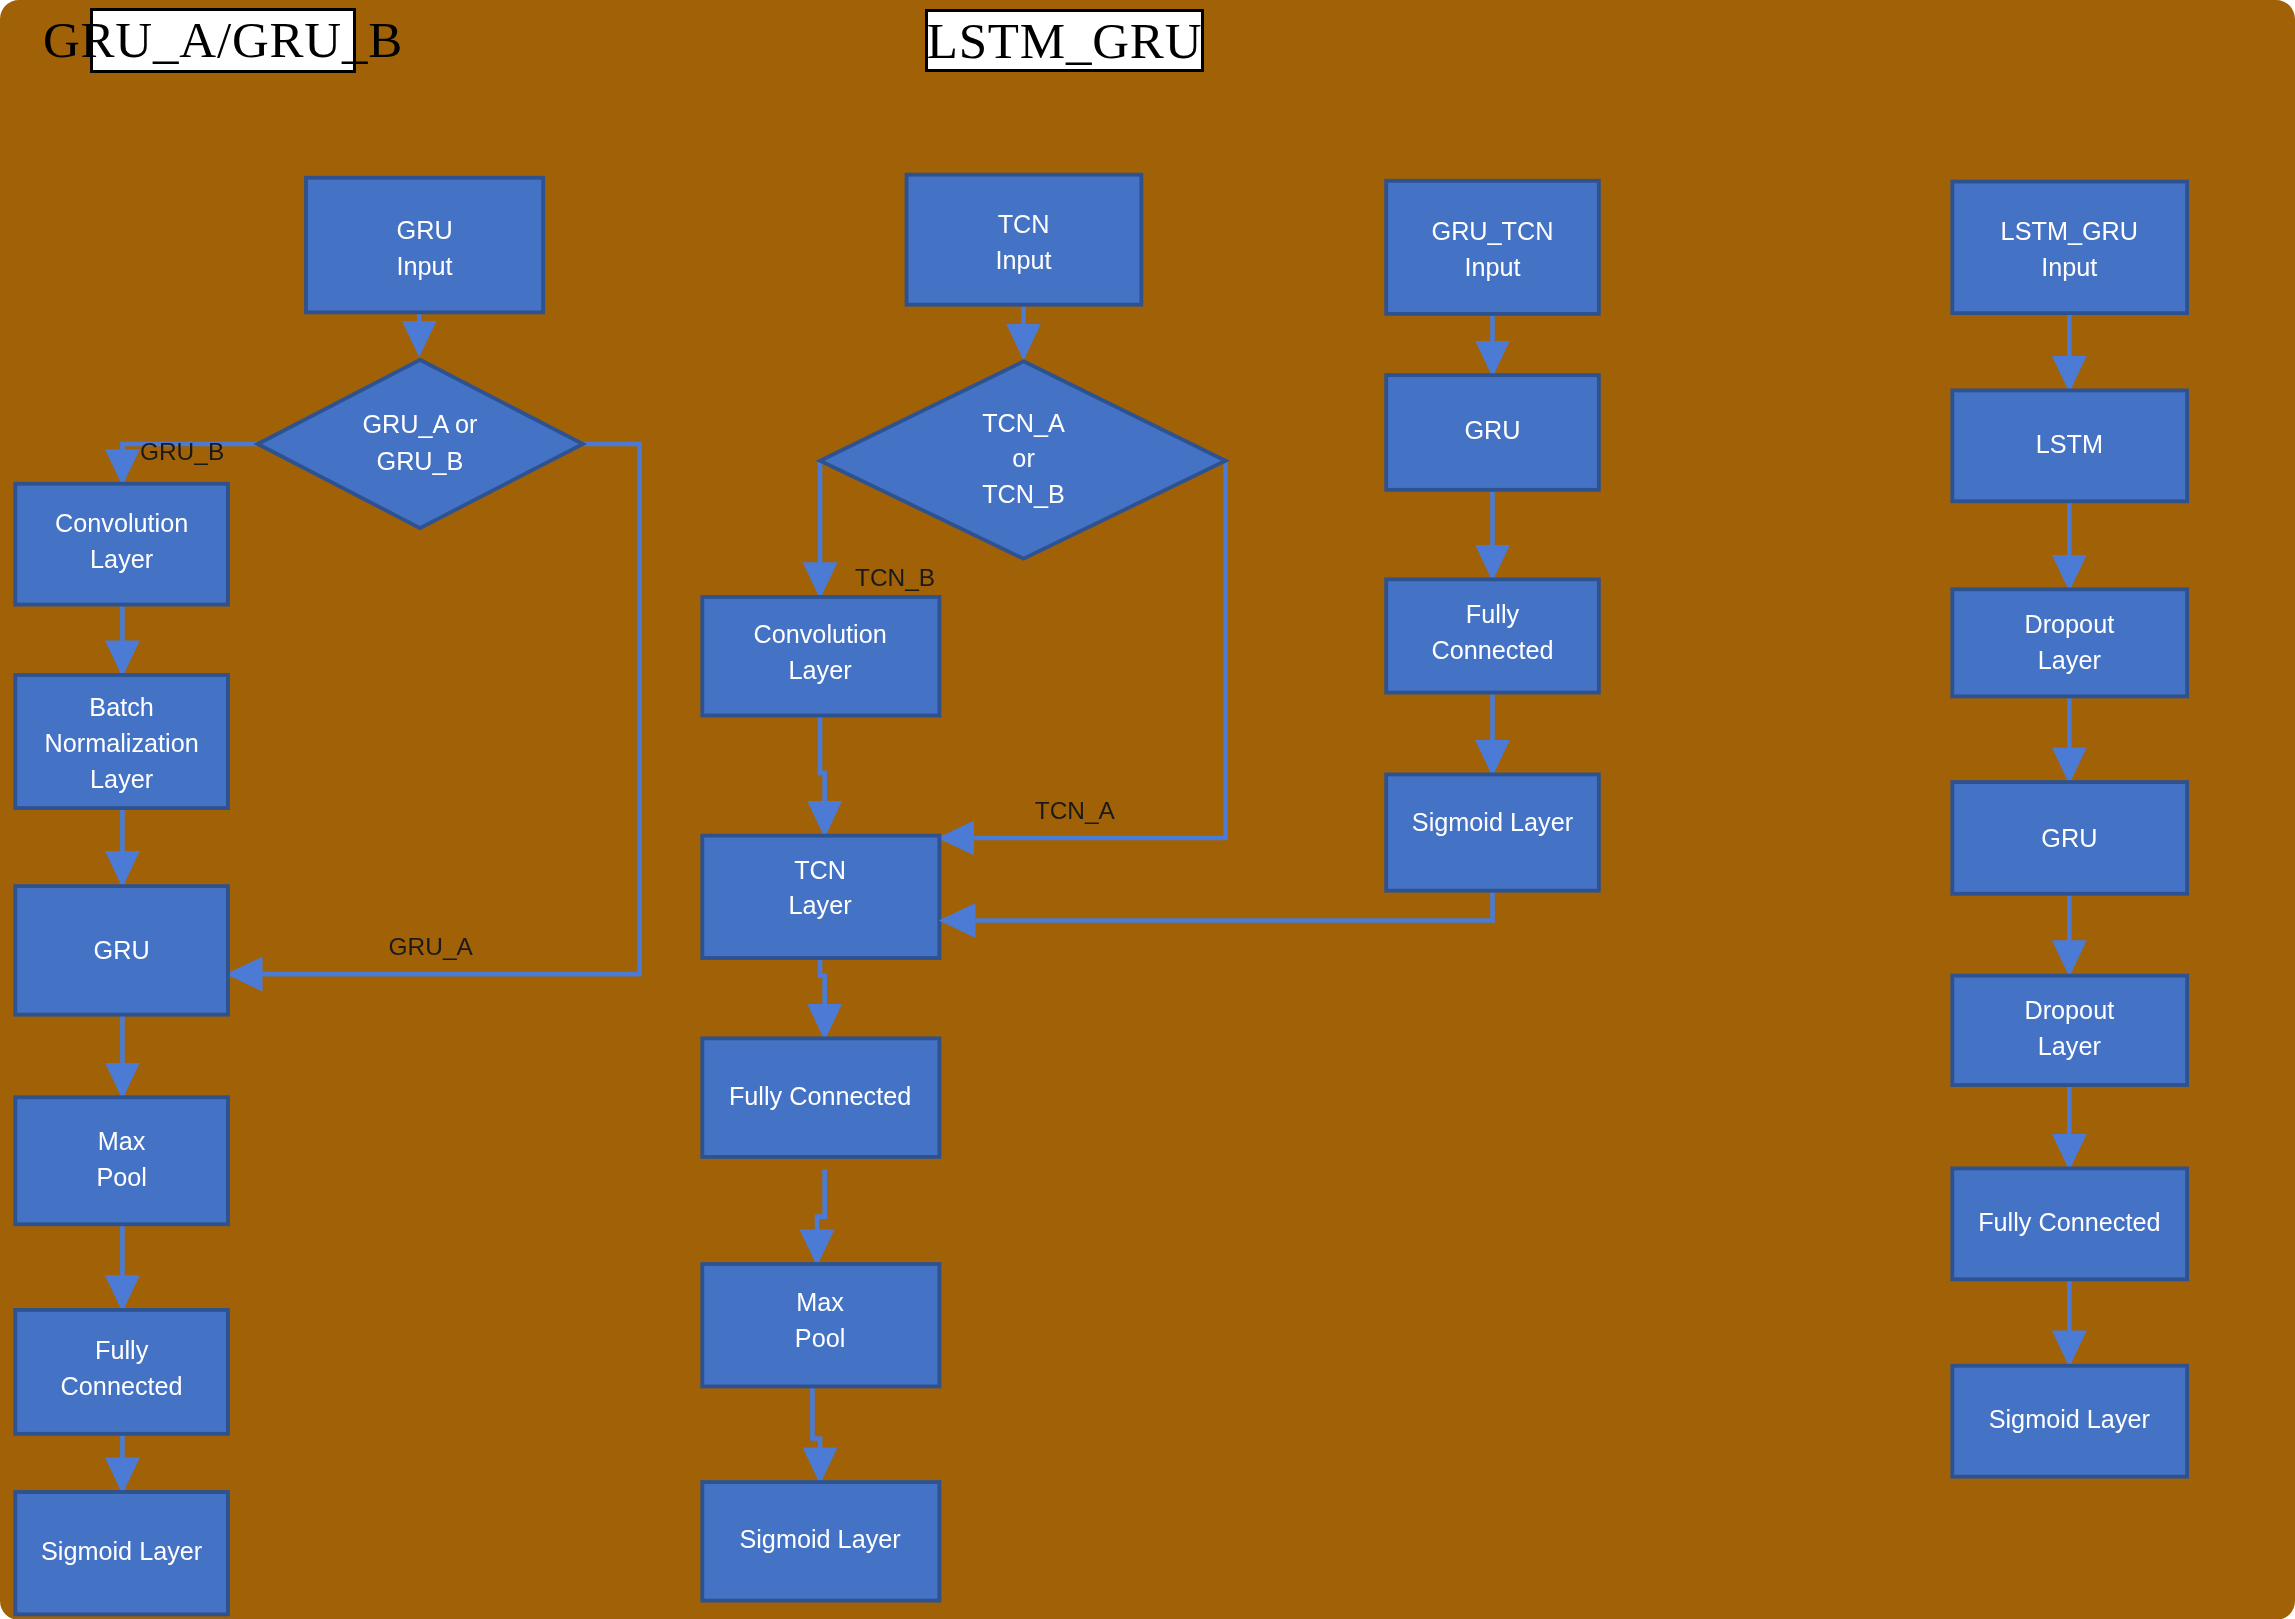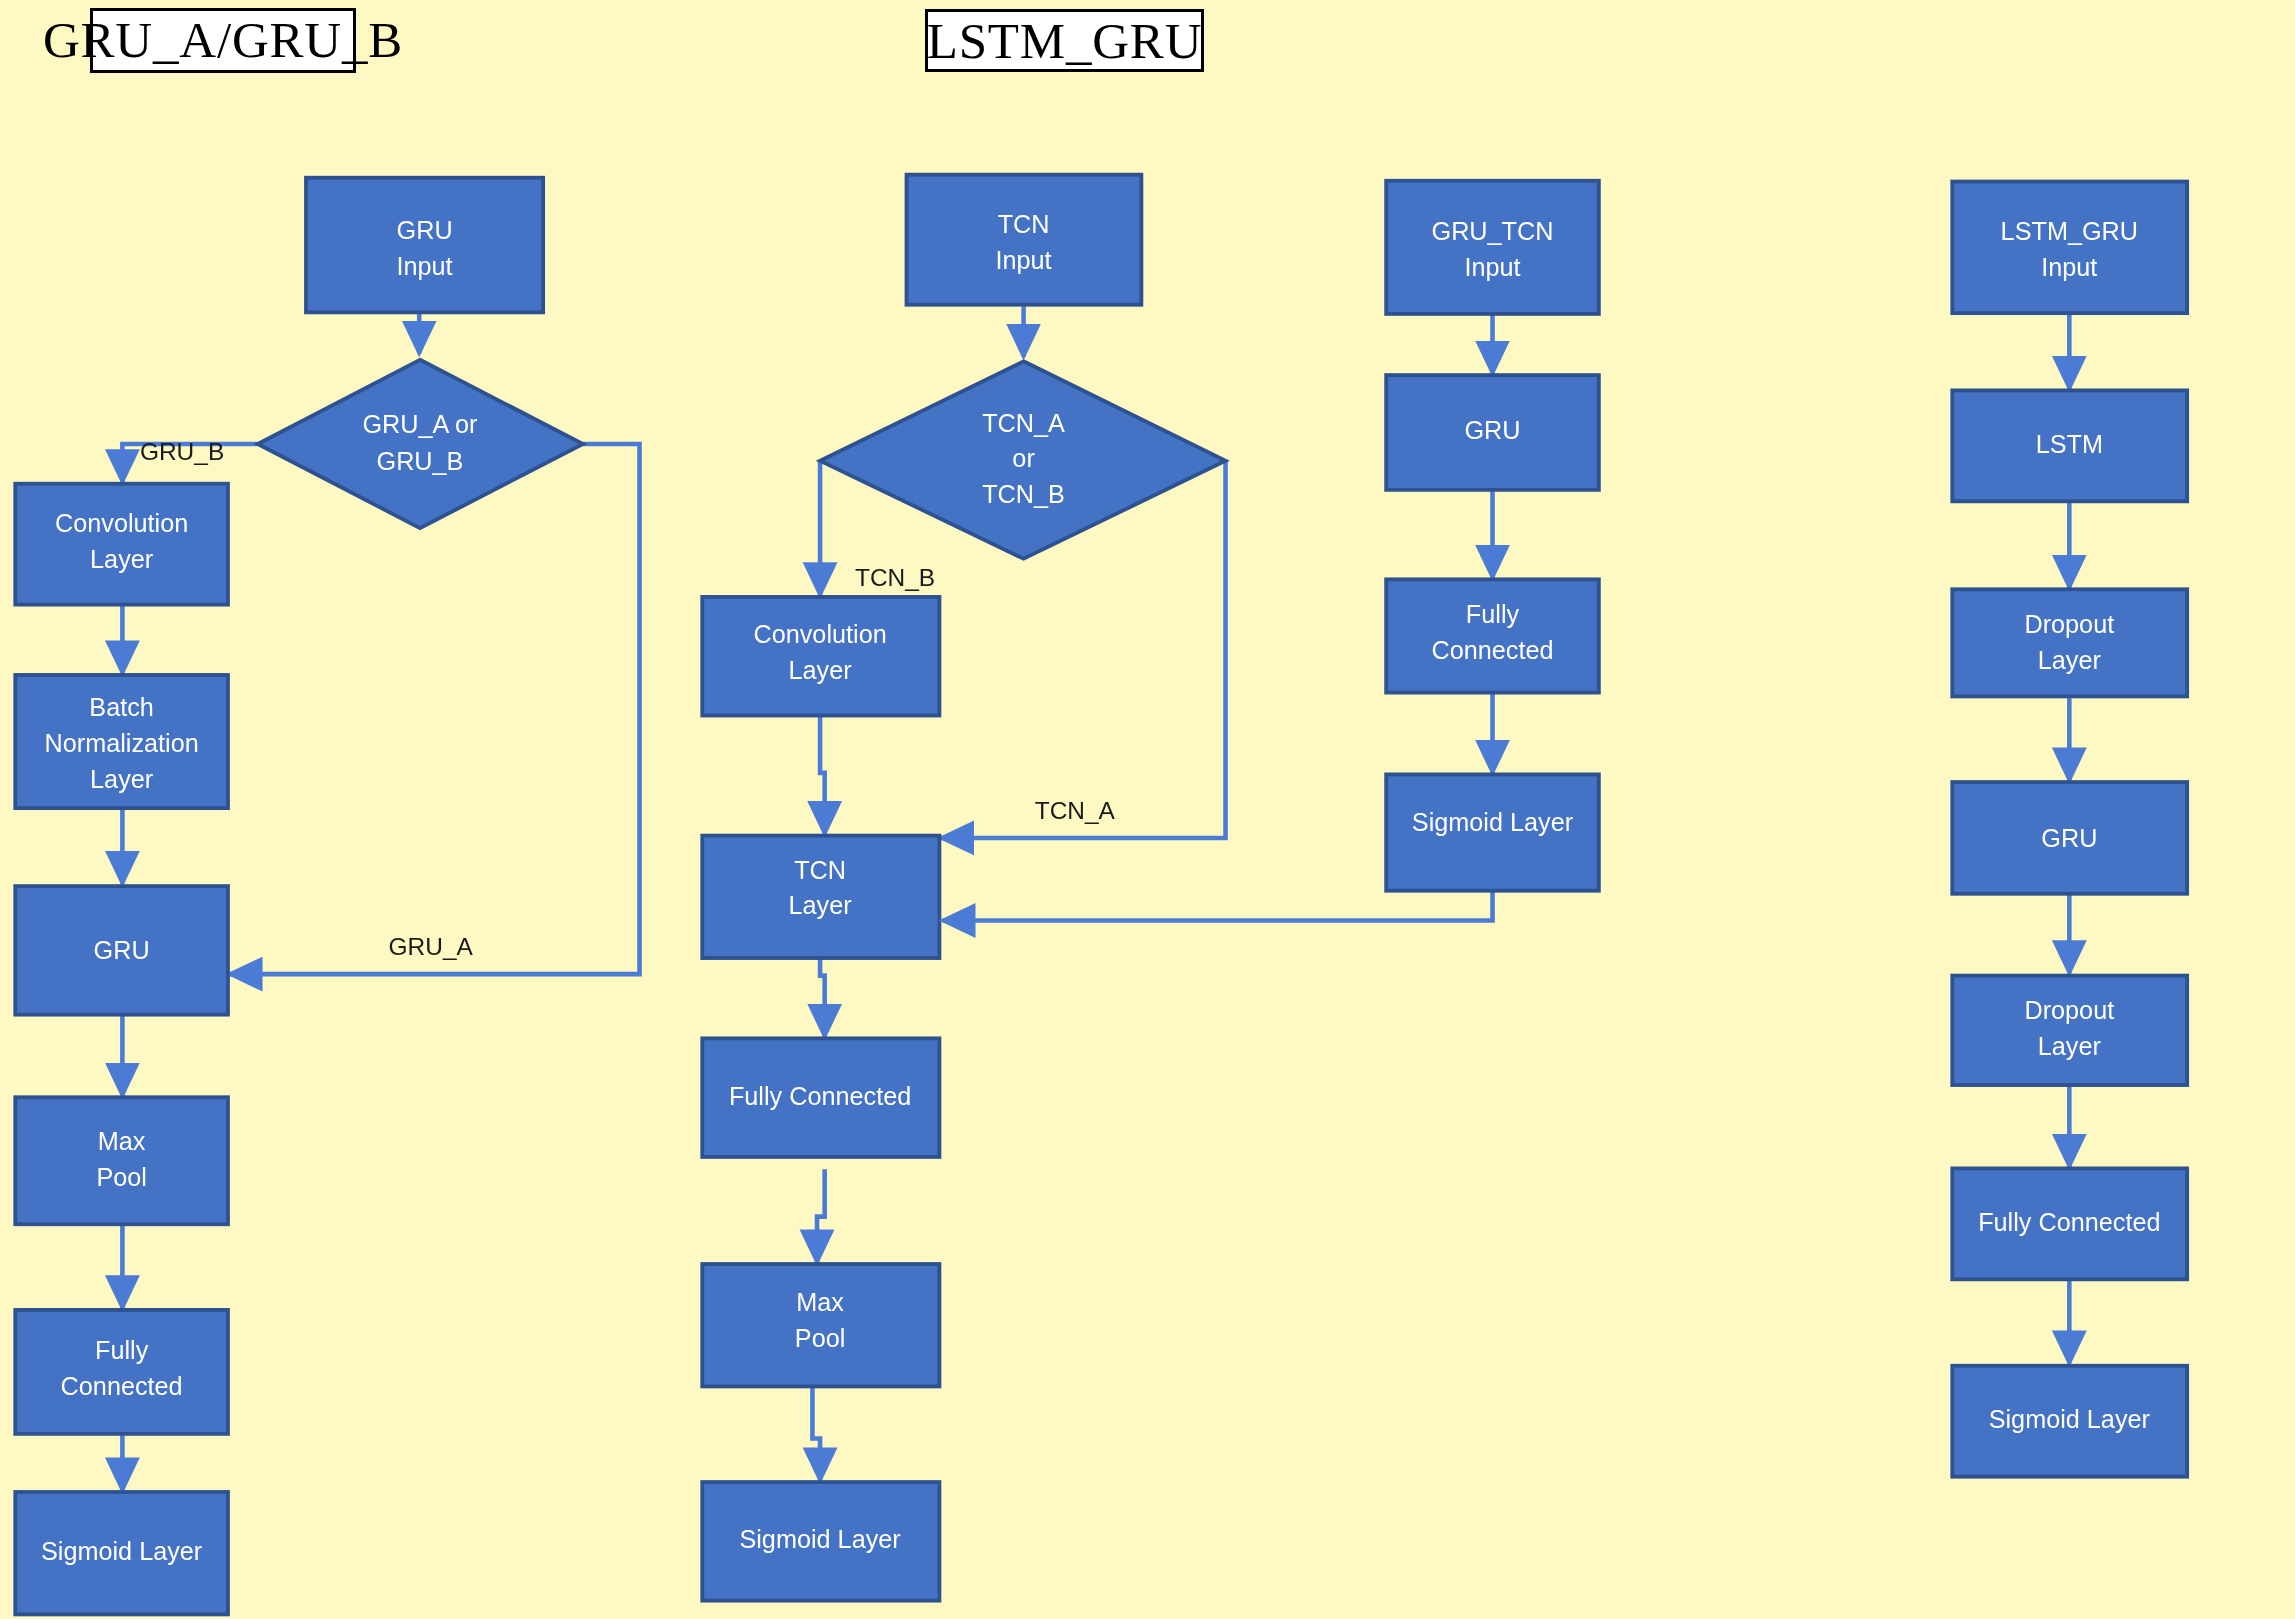--- a/index.html
+++ b/index.html
@@ -7,22 +7,23 @@
     padding: 0;
     background: #ffffff;
   }
   body {
     font-family: "Liberation Sans", sans-serif;
   }
   #canvas {
     position: relative;
     width: 2295px;
     height: 1620px;
-    background: #fef9c3;
+    background: #a16207;
     overflow: hidden;
+    border-radius: 19px;
   }
   svg.flow {
     position: absolute;
     left: 0;
     top: 0;
     width: 2295px;
     height: 1620px;
   }
   .title-box {
     position: absolute;

